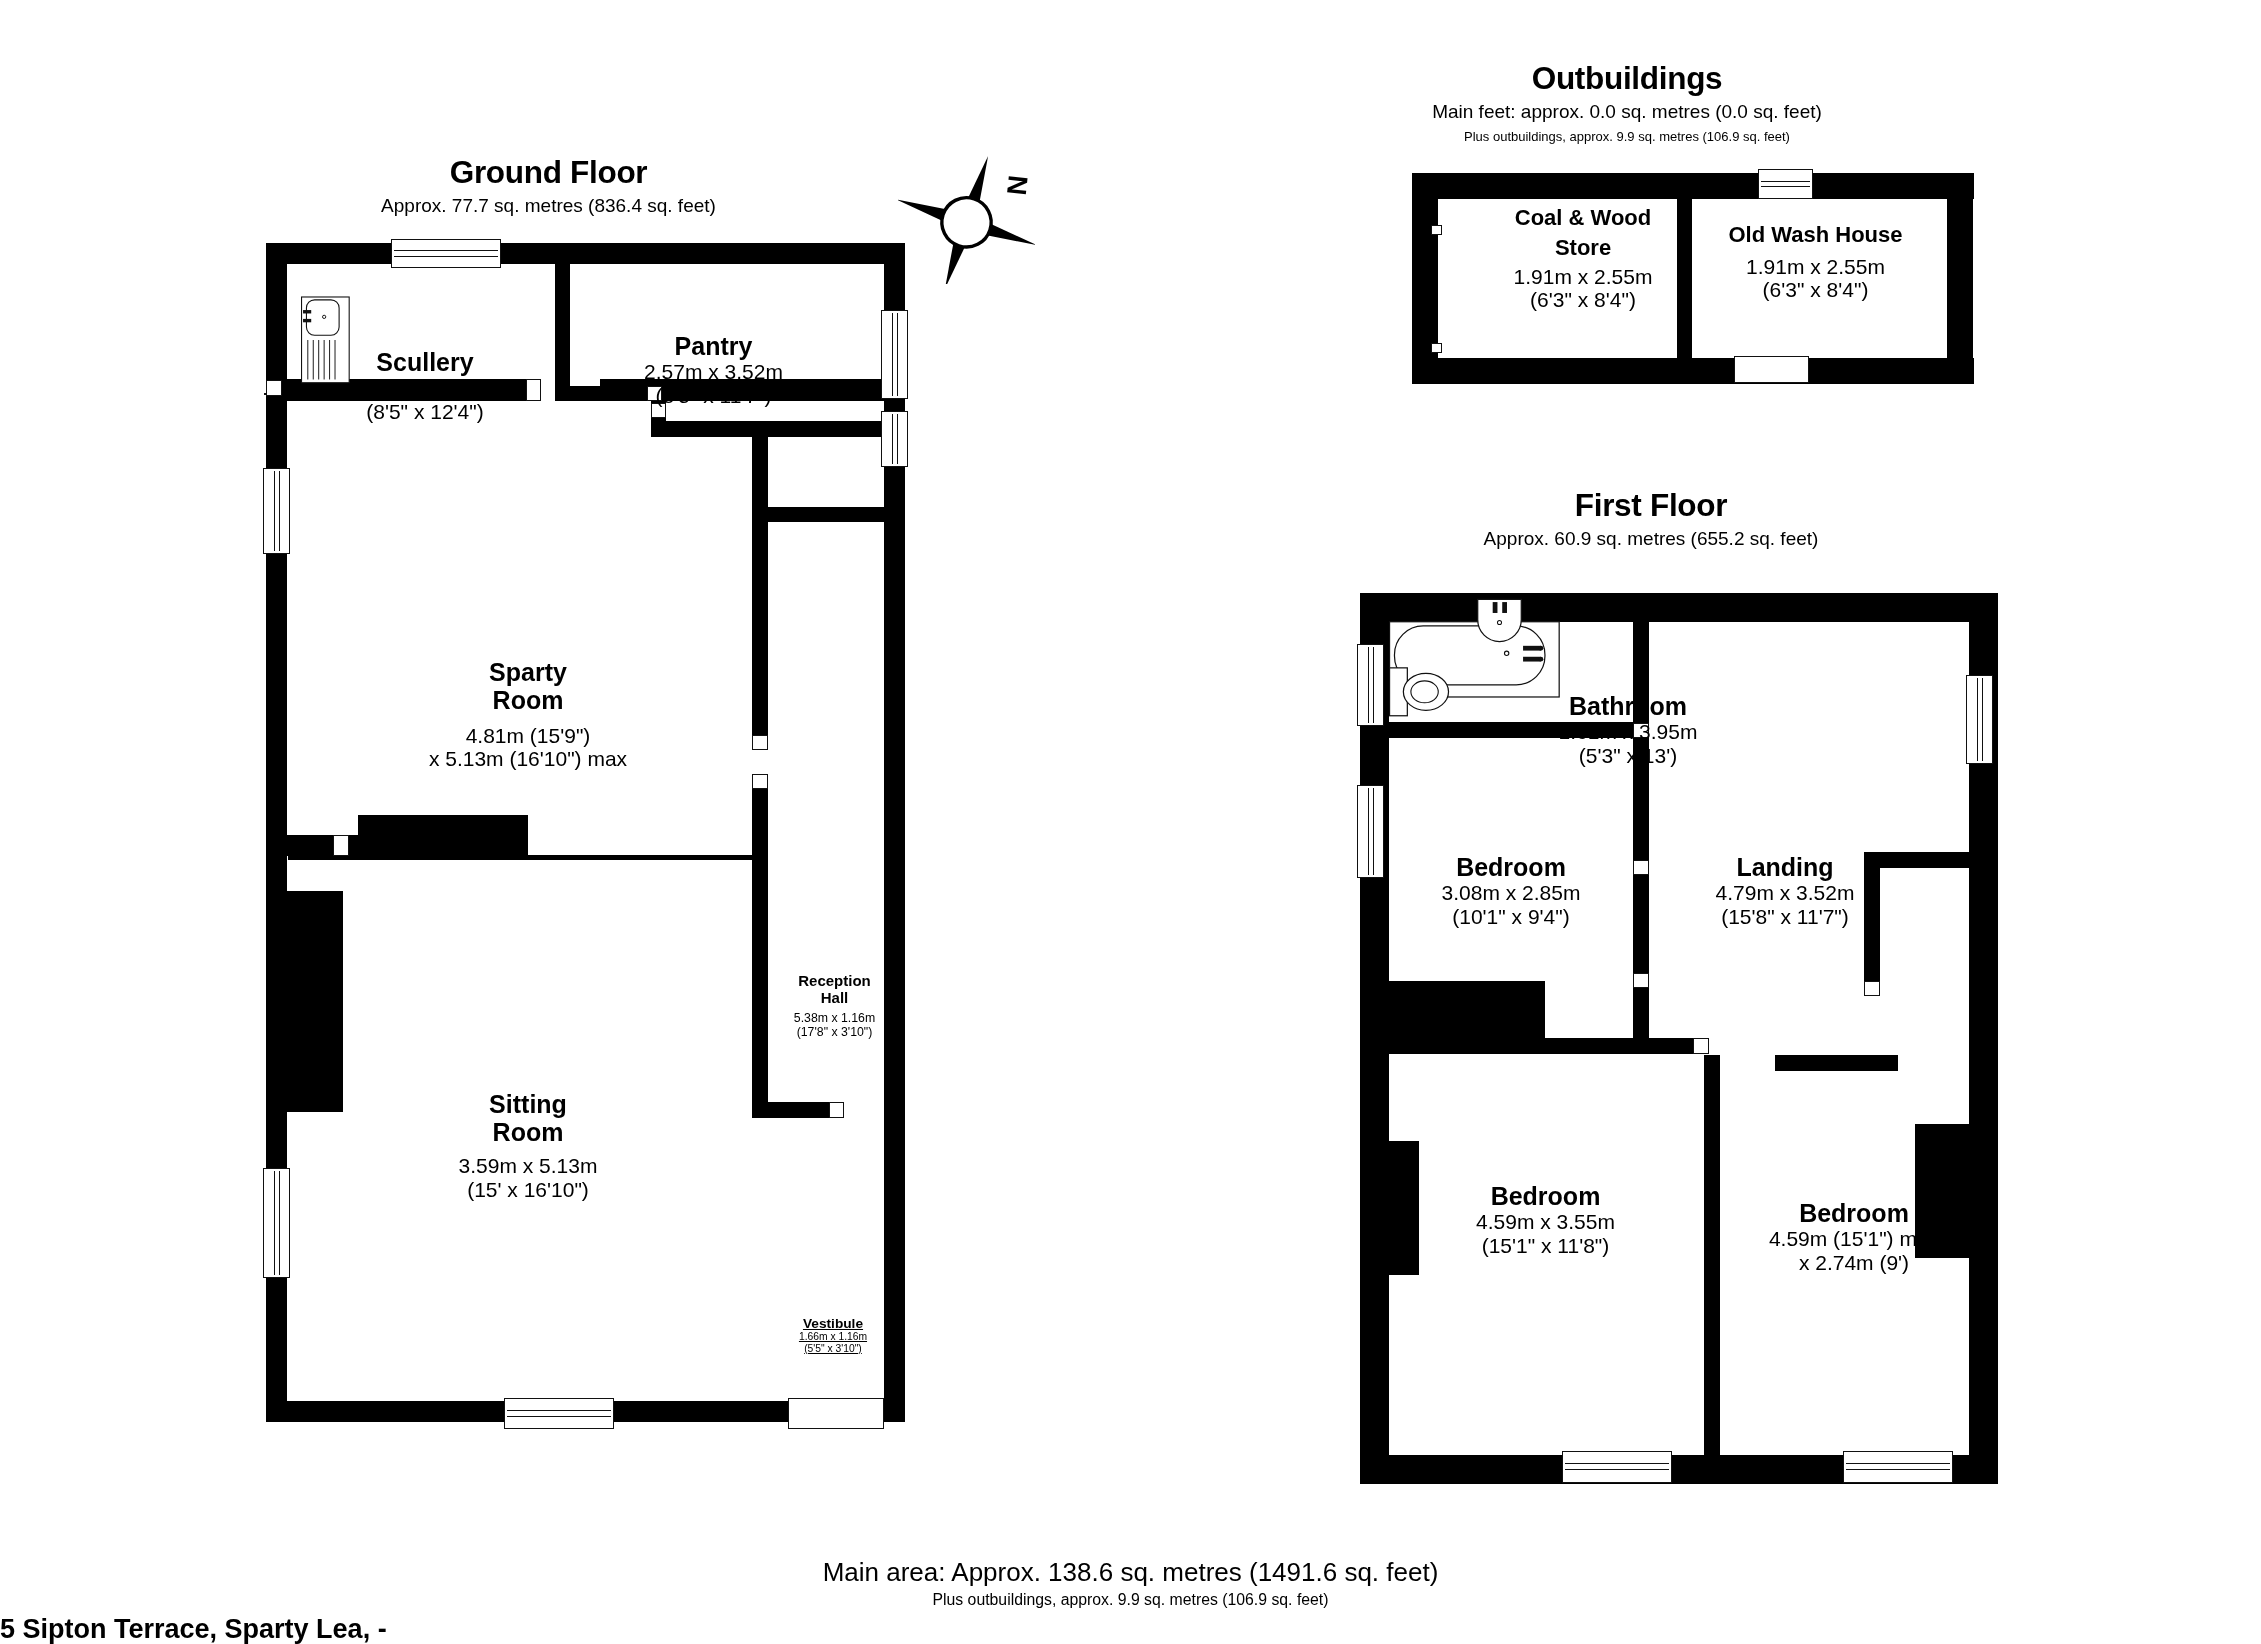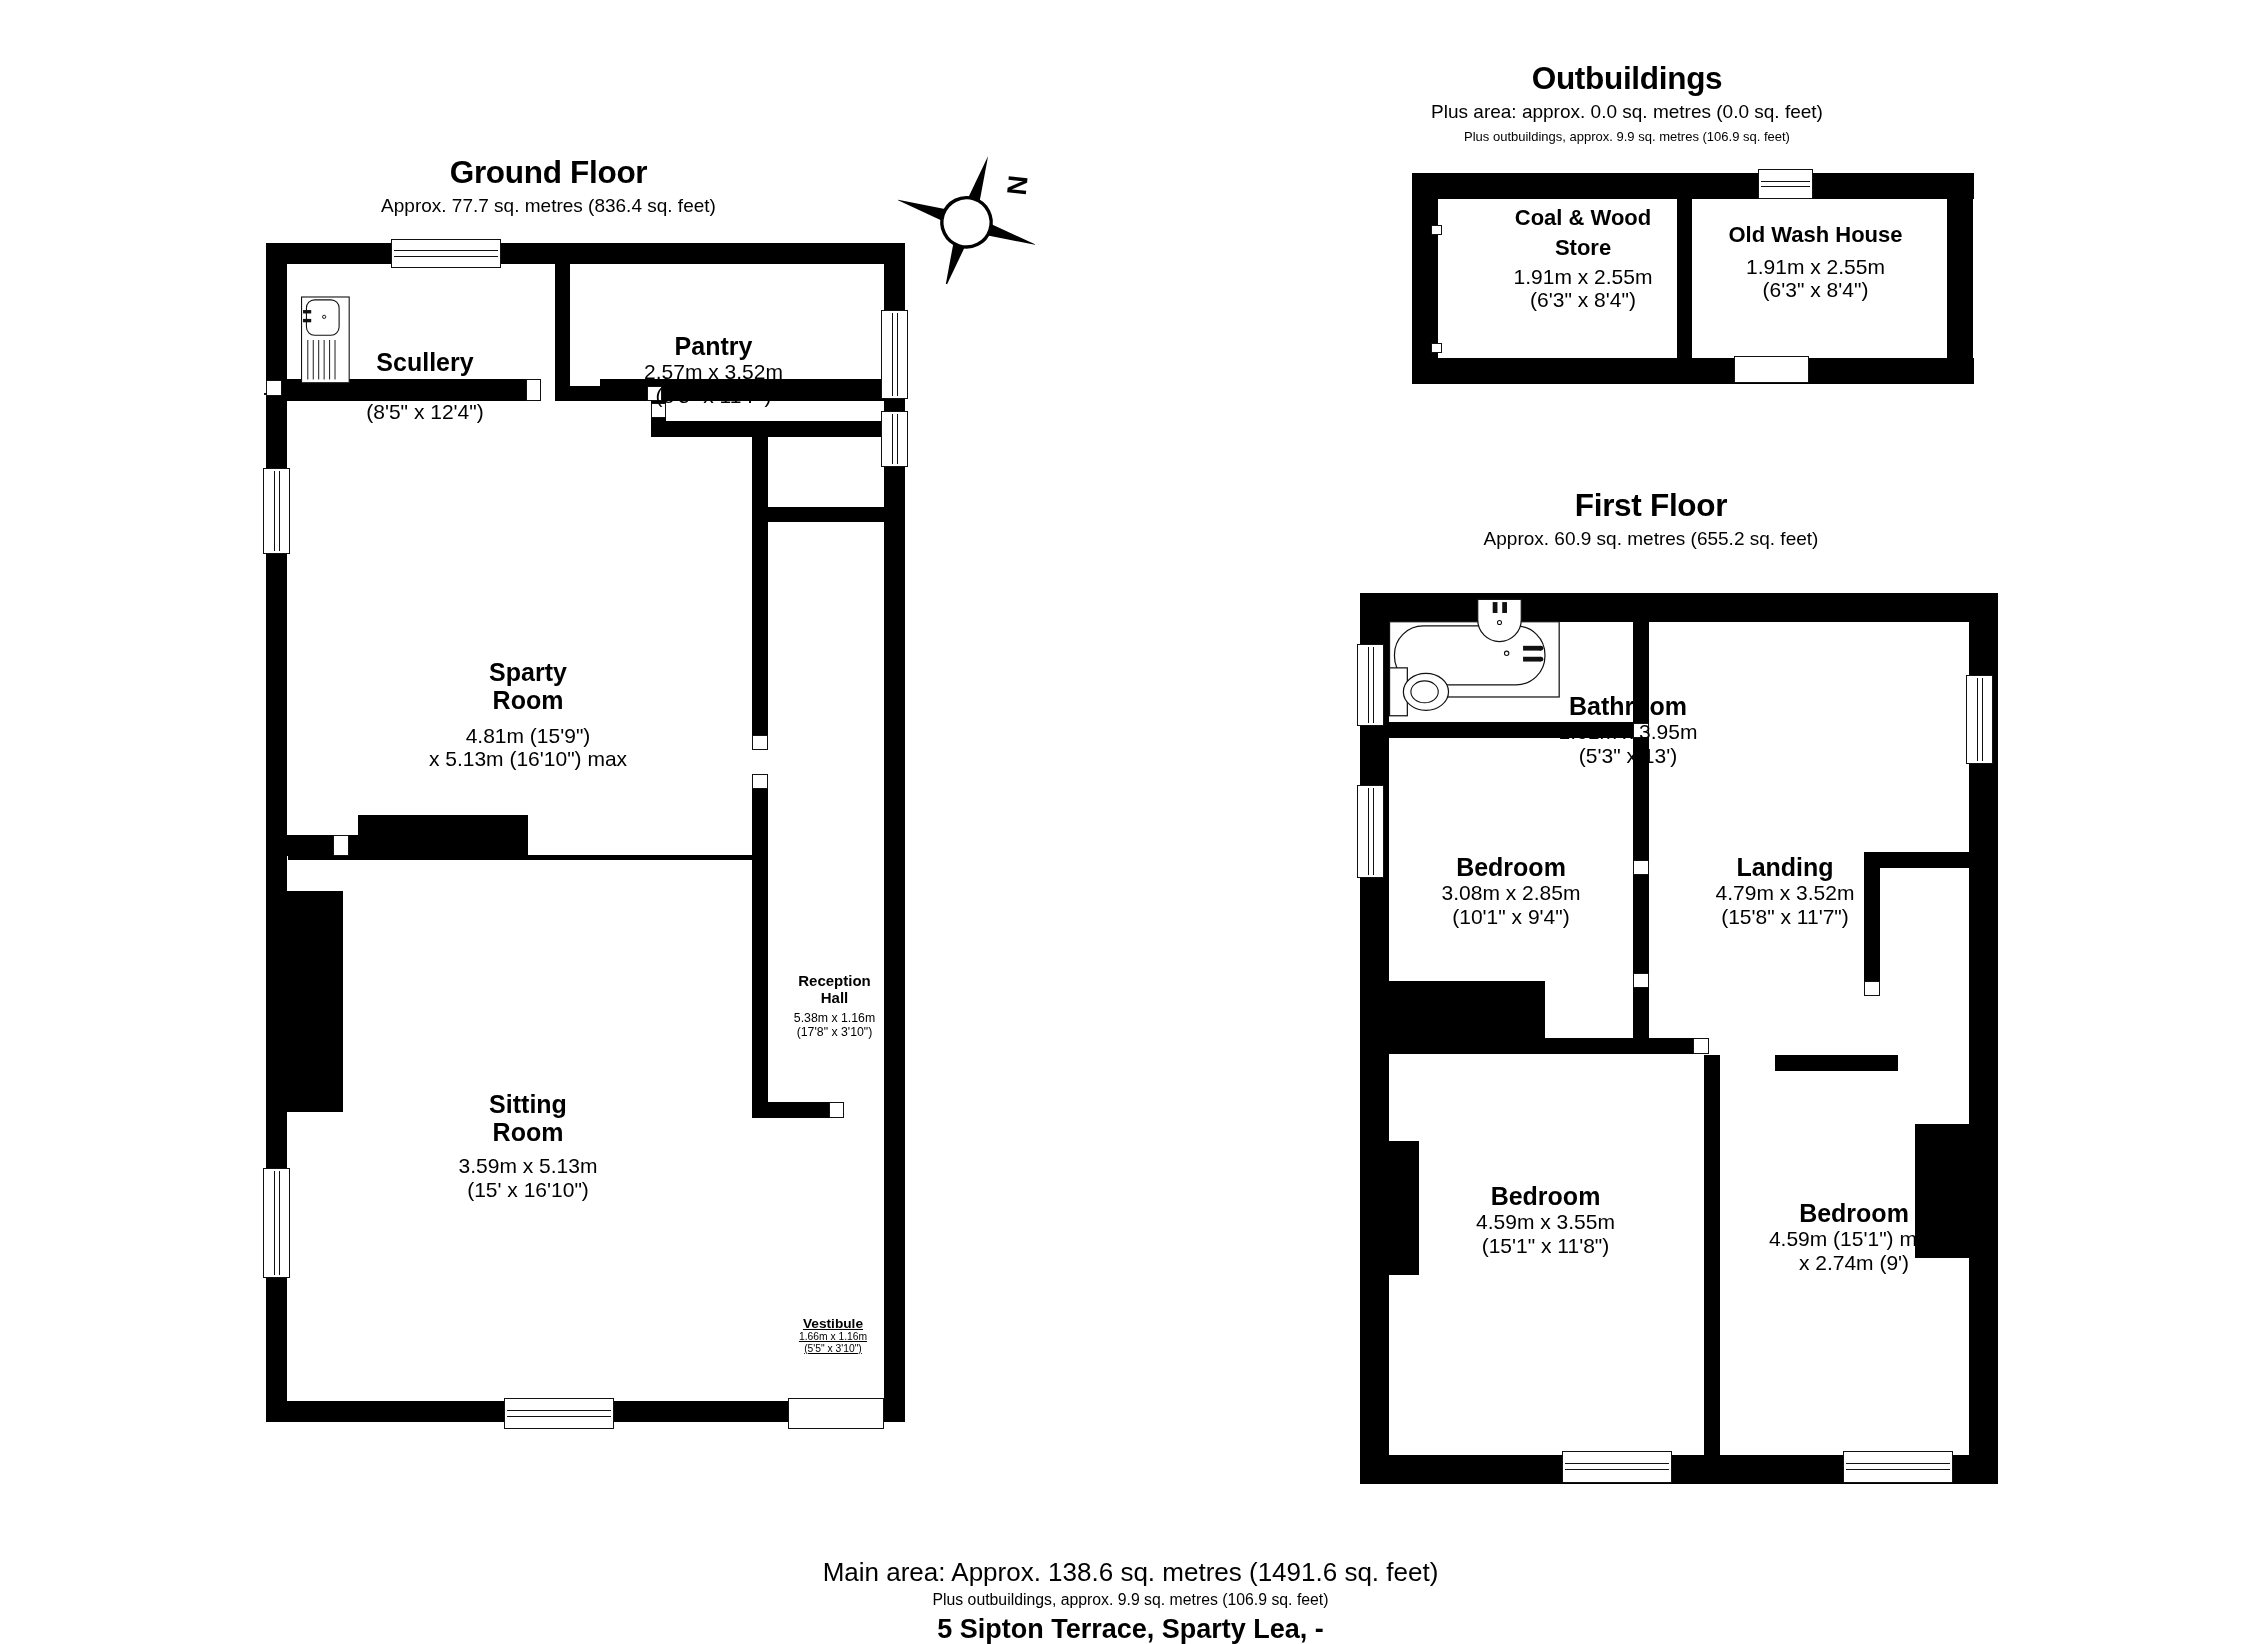--- a/index.html
+++ b/index.html
@@ -67,21 +67,20 @@
   }
   .footer-sub {
     position: absolute;
     text-align: center;
     font-size: 15.8px;
     white-space: nowrap;
     left: 0; right: 0;
   }
   .footer-addr {
     position: absolute;
-    text-align: center;
     font-size: 27px;
     font-weight: bold;
     white-space: nowrap;
     left: 0; right: 0;
   }
 
   
   .wall { position: absolute; background: #000; }
   .thin { position: absolute; background: #000; }
 
@@ -302,21 +301,21 @@
     </div>
 
     <div class="room-label tiny" style="left:773px; top:1316px; width:120px; text-align:center;text-decoration:underline;">
       <span class="rname">Vestibule</span>
       <span class="rdim">1.66m x 1.16m</span>
       <span class="rdim">(5'5" x 3'10")</span>
     </div>
   </div>
 
   <div class="title" style="left:1353px; top:60px; width:548px;">Outbuildings</div>
-  <div class="subtitle" style="left:1353px; top:101px; width:548px;">Plus area: approx. 0.0 sq. metres (0.0 sq. feet)</div>
+  <div class="subtitle" style="left:1353px; top:101px; width:548px;">Main feet: approx. 0.0 sq. metres (0.0 sq. feet)</div>
   <div class="subtitle2" style="left:1353px; top:129px; width:548px;">Plus outbuildings, approx. 9.9 sq. metres (106.9 sq. feet)</div>
 
   <div>
 
     <div class="wall" style="left:1412px; top:173px; width:562px; height:26px;"></div>
     <div class="wall" style="left:1412px; top:173px; width:26px; height:211px;"></div>
     <div class="wall" style="left:1947px; top:173px; width:26px; height:211px;"></div>
     <div class="wall" style="left:1412px; top:358px; width:562px; height:26px;"></div>
 
     <div class="wall" style="left:1677px; top:173px; width:15px; height:211px;"></div>

